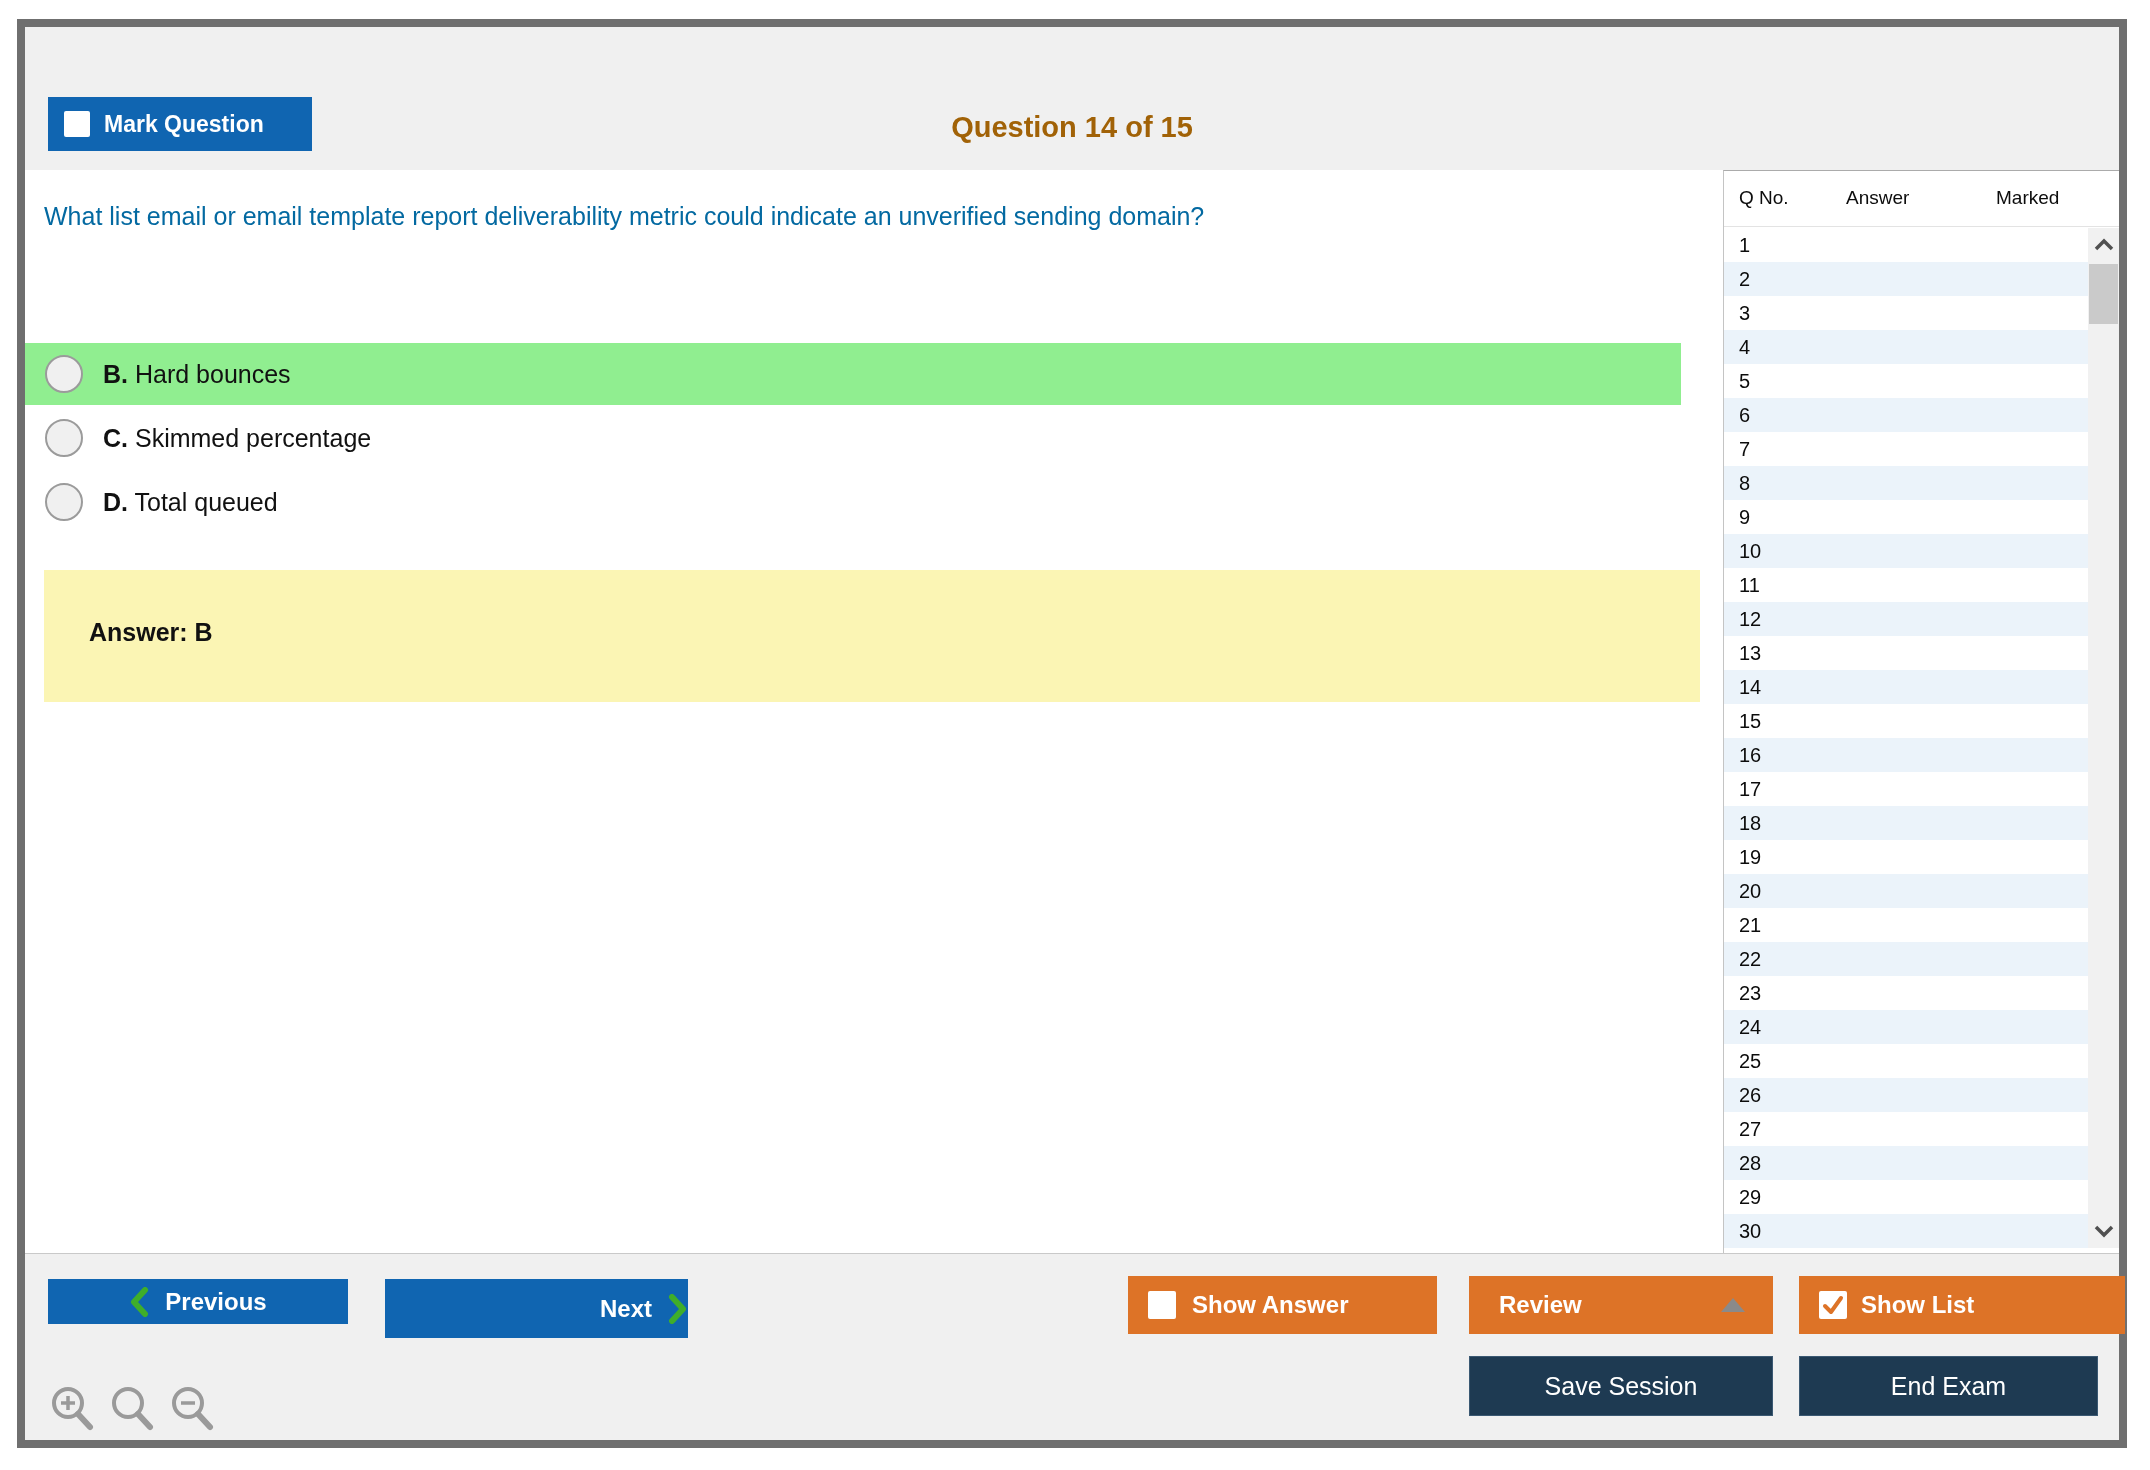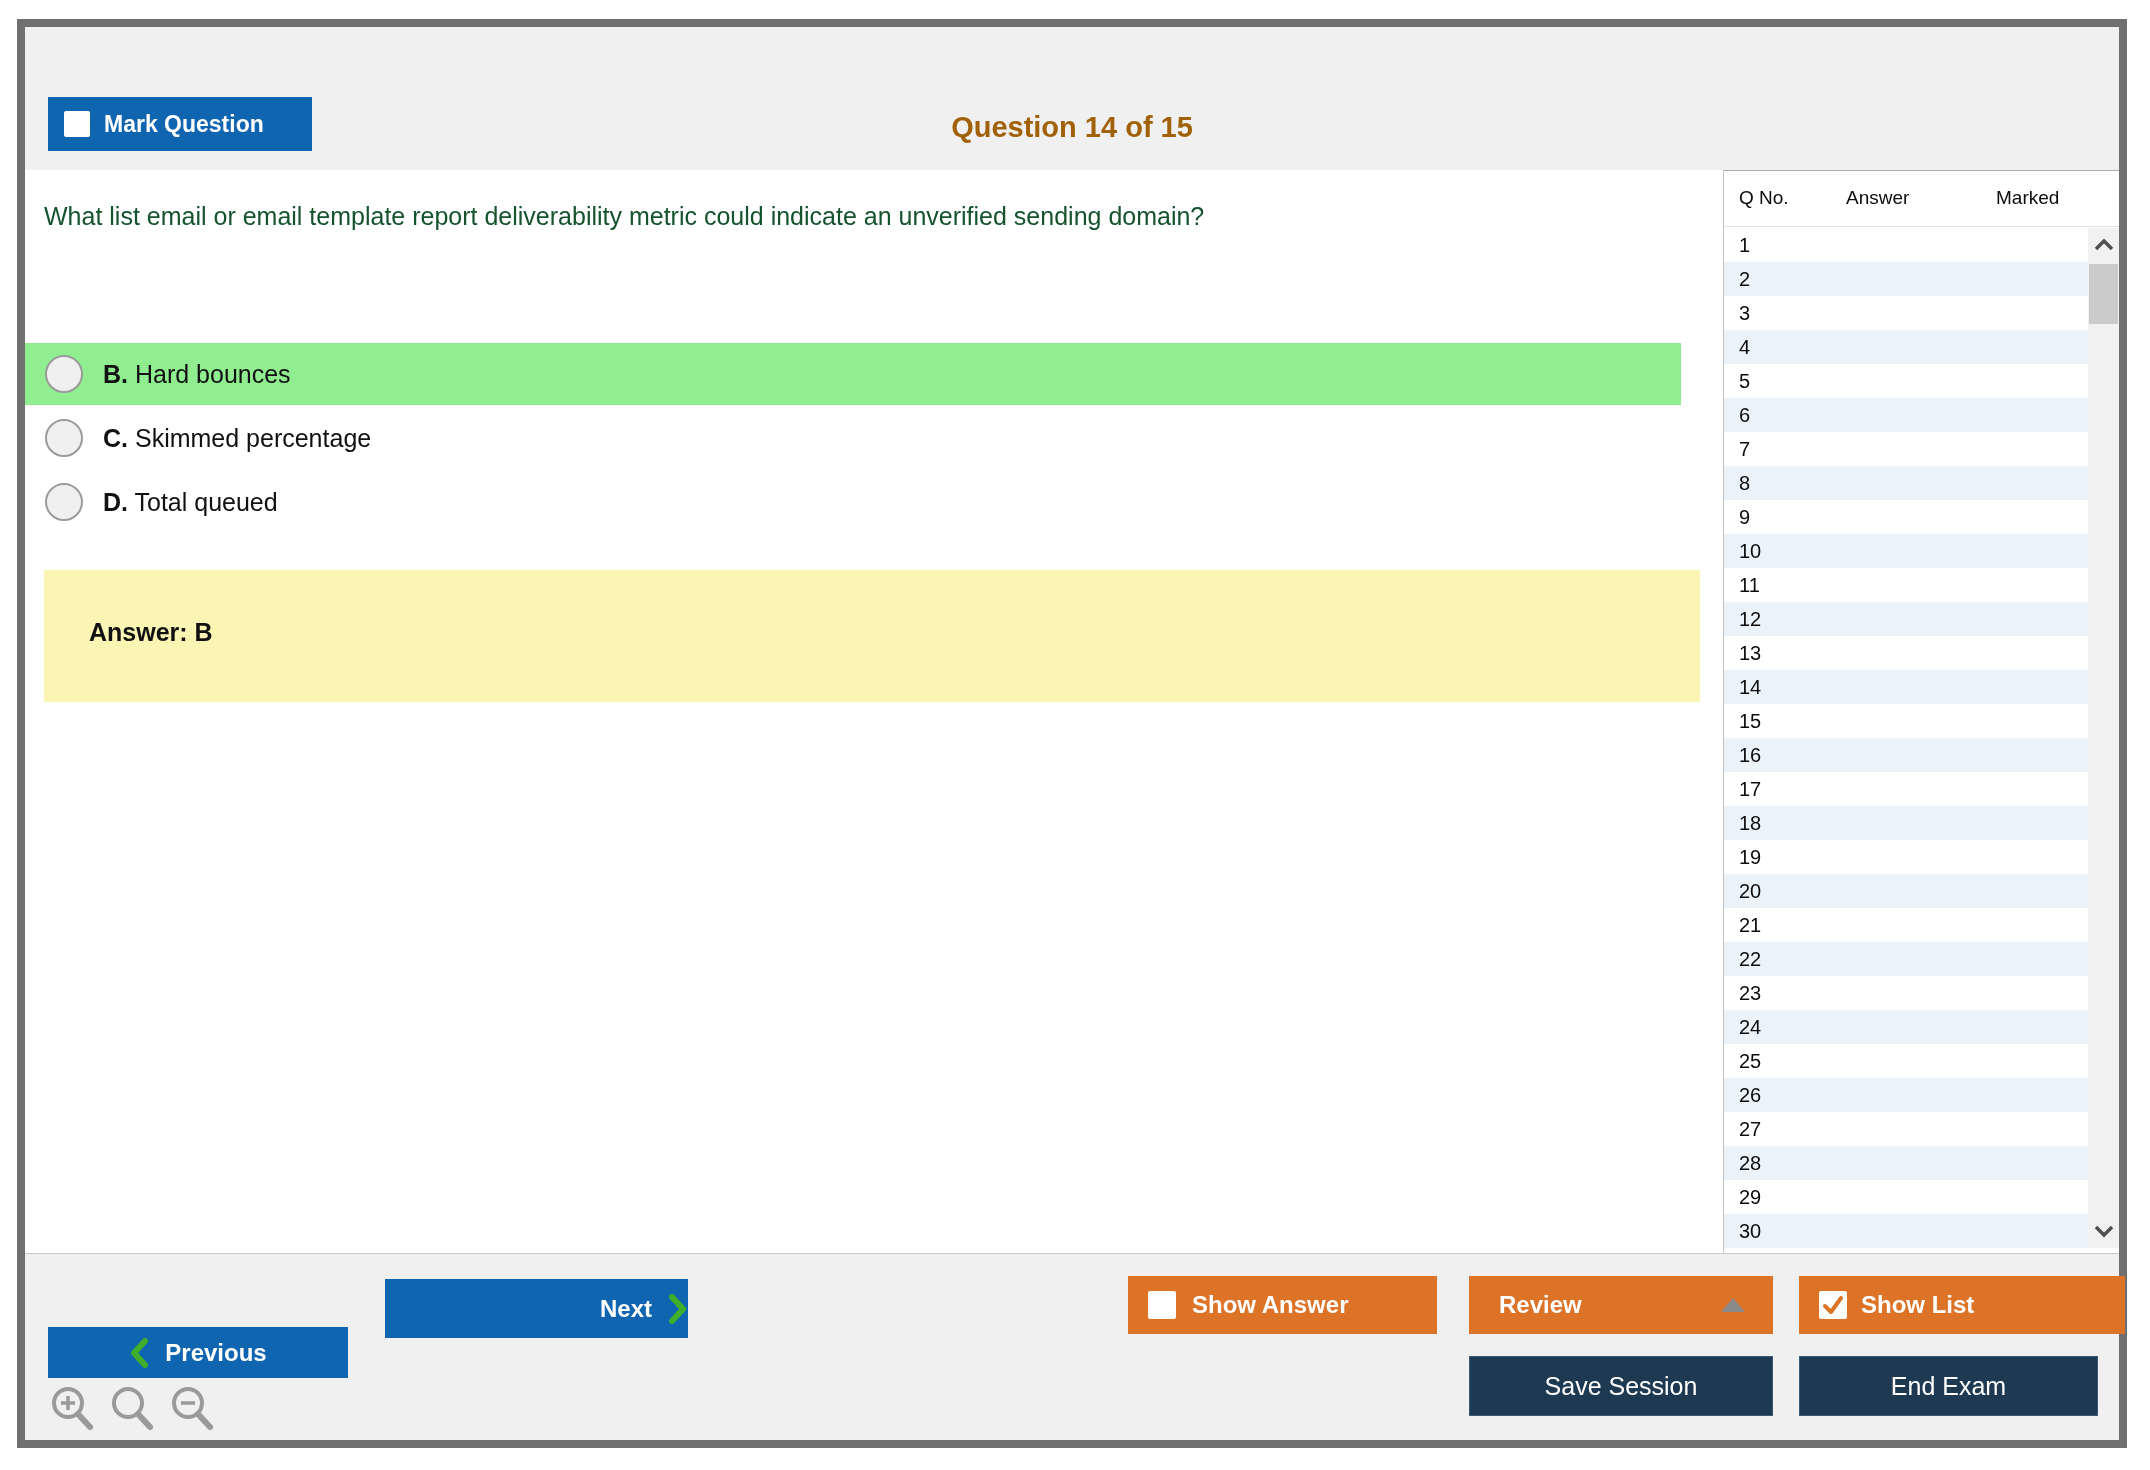--- a/index.html
+++ b/index.html
@@ -22,21 +22,21 @@
   .toolbar { position:absolute; left:0; top:57px; width:2094px; height:86px; background:#F0F0F0; }
   .btn-mark { position:absolute; left:23px; top:13px; width:264px; height:54px; background:#1065B1;
               display:flex; align-items:center; gap:14px; padding-left:16px; cursor:pointer; }
   .btn-mark .cbx { width:26px; height:26px; background:#ffffff; border-radius:2px; }
   .btn-mark .lbl { color:#ffffff; font-size:23px; font-weight:bold; }
   .q-counter { position:absolute; left:0; top:0; width:2094px; height:86px; text-align:center;
                line-height:86px; font-size:29px; font-weight:bold; color:#a16207; }
 
   
   .main { position:absolute; left:0; top:143px; width:1698px; height:1083px; background:#ffffff; }
-  .question-text { position:absolute; left:19px; top:32px; width:1620px; font-size:25px; color:#14532d; }
+  .question-text { position:absolute; left:19px; top:32px; width:1620px; font-size:25px; color:#0369a1; }
   .opt { position:absolute; left:0; width:1656px; height:62px; display:flex; align-items:center; }
   .opt .radio { position:absolute; left:20px; width:38px; height:38px; border-radius:50%;
                 background:#F0F0F0; border:2px solid #9B9B9B; }
   .opt .txt { position:absolute; left:78px; font-size:25px; color:#111; white-space:nowrap; }
   .opt .letter { font-weight:bold; }
   .opt-a { top:101px; }
   .opt-b { top:173px; background:#90EE90; }
   .opt-c { top:237px; }
   .opt-d { top:301px; }
   .answer-box { position:absolute; left:19px; top:400px; width:1656px; height:132px; background:#FBF5B4; }
@@ -58,22 +58,22 @@
   .sb-arrow.up { top:2px; } .sb-arrow.down { bottom:2px; }
   .sb-thumb { position:absolute; left:1px; top:36px; width:29px; height:60px; background:#CACACA; }
 
   
   .footer { position:absolute; left:0; top:1226px; width:2094px; height:187px; background:#F0F0F0;
             border-top:1px solid #C9C9C9; }
   .fbtn { position:absolute; display:flex; align-items:center; color:#fff; cursor:pointer; }
   .btn-blue { background:#1065B1; }
   .btn-orange { background:#DD7327; }
   .btn-navy { background:#1E3A52; border:1px solid #3A5872; }
-  .btn-prev { left:23px; top:25px; width:300px; height:51px; justify-content:center; gap:16px;
-              font-size:24px; font-weight:bold;margin-top:48px; }
+  .btn-prev { left:23px; top:25px; width:300px; height:45px; justify-content:center; gap:16px;
+              font-size:24px; font-weight:bold; }
   .btn-next { left:360px; top:25px; width:303px; height:59px; justify-content:flex-end; gap:16px;
               font-size:24px; font-weight:bold; }
   .btn-show-answer { left:1103px; top:22px; width:309px; height:58px; gap:16px; padding-left:20px;
                      font-size:24px; font-weight:600; }
   .btn-review { left:1444px; top:22px; width:304px; height:58px; padding-left:30px;
                 font-size:24px; font-weight:600; }
   .btn-show-list { left:1774px; top:22px; width:326px; height:58px; gap:14px; padding-left:20px;
                    font-size:24px; font-weight:600; }
   .btn-save { left:1444px; top:102px; width:304px; height:60px; justify-content:center; font-size:25px; }
   .btn-end  { left:1774px; top:102px; width:299px; height:60px; justify-content:center; font-size:25px; }

